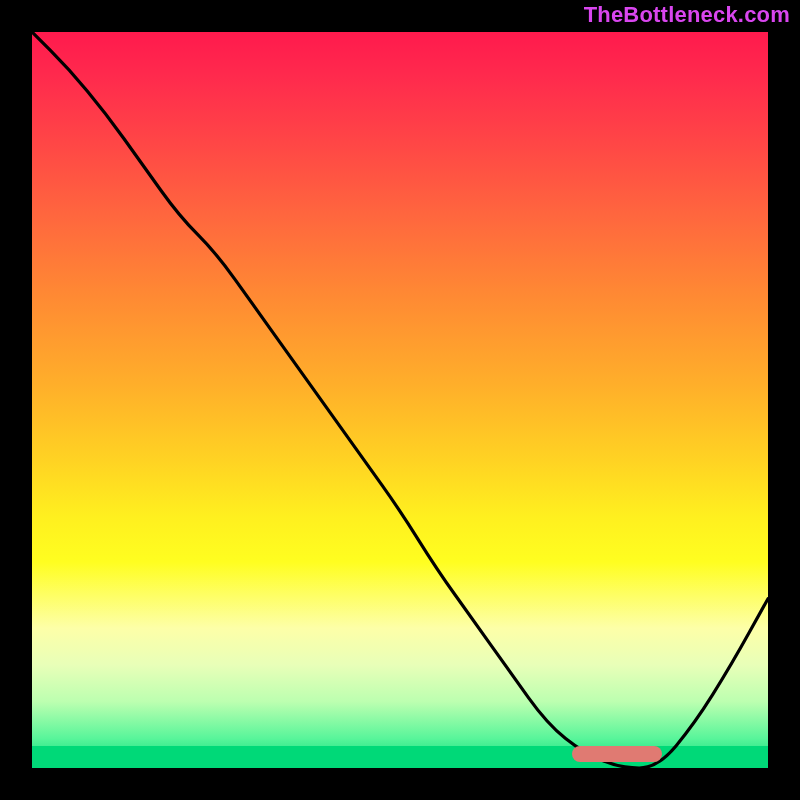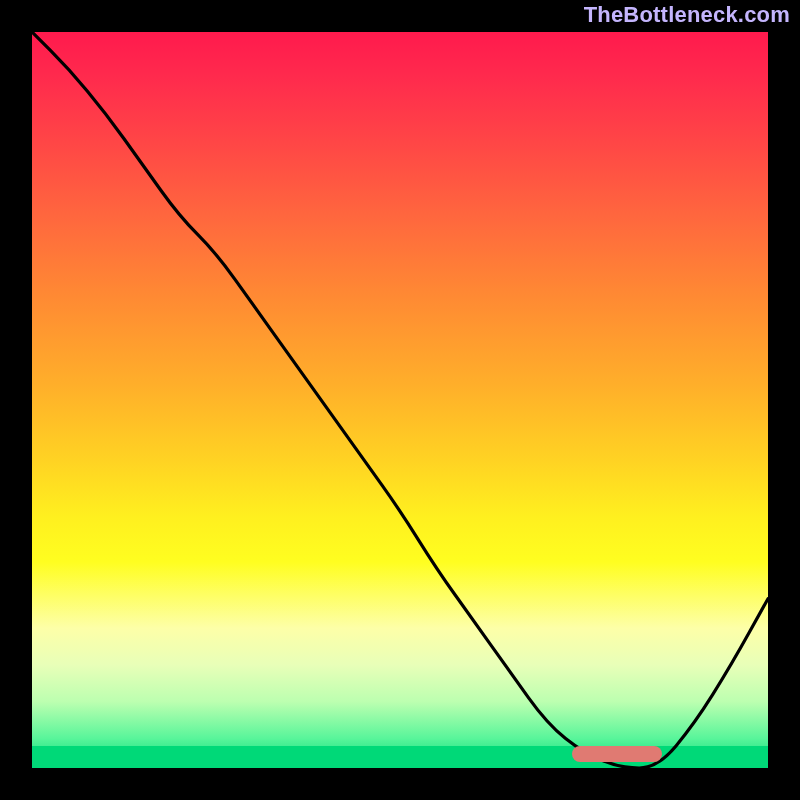--- a/index.html
+++ b/index.html
@@ -14,21 +14,21 @@
   .frame {
     position: relative;
     width: 800px;
     height: 800px;
     background: #000;
   }
   .watermark {
     position: absolute;
     top: 2px;
     right: 10px;
-    color: #c4b5fd;
+    color: #d946ef;
     font-size: 22px;
     font-weight: bold;
     z-index: 5;
     letter-spacing: 0.2px;
   }
   .plot-area {
     position: absolute;
     left: 32px;
     top: 32px;
     width: 736px;

